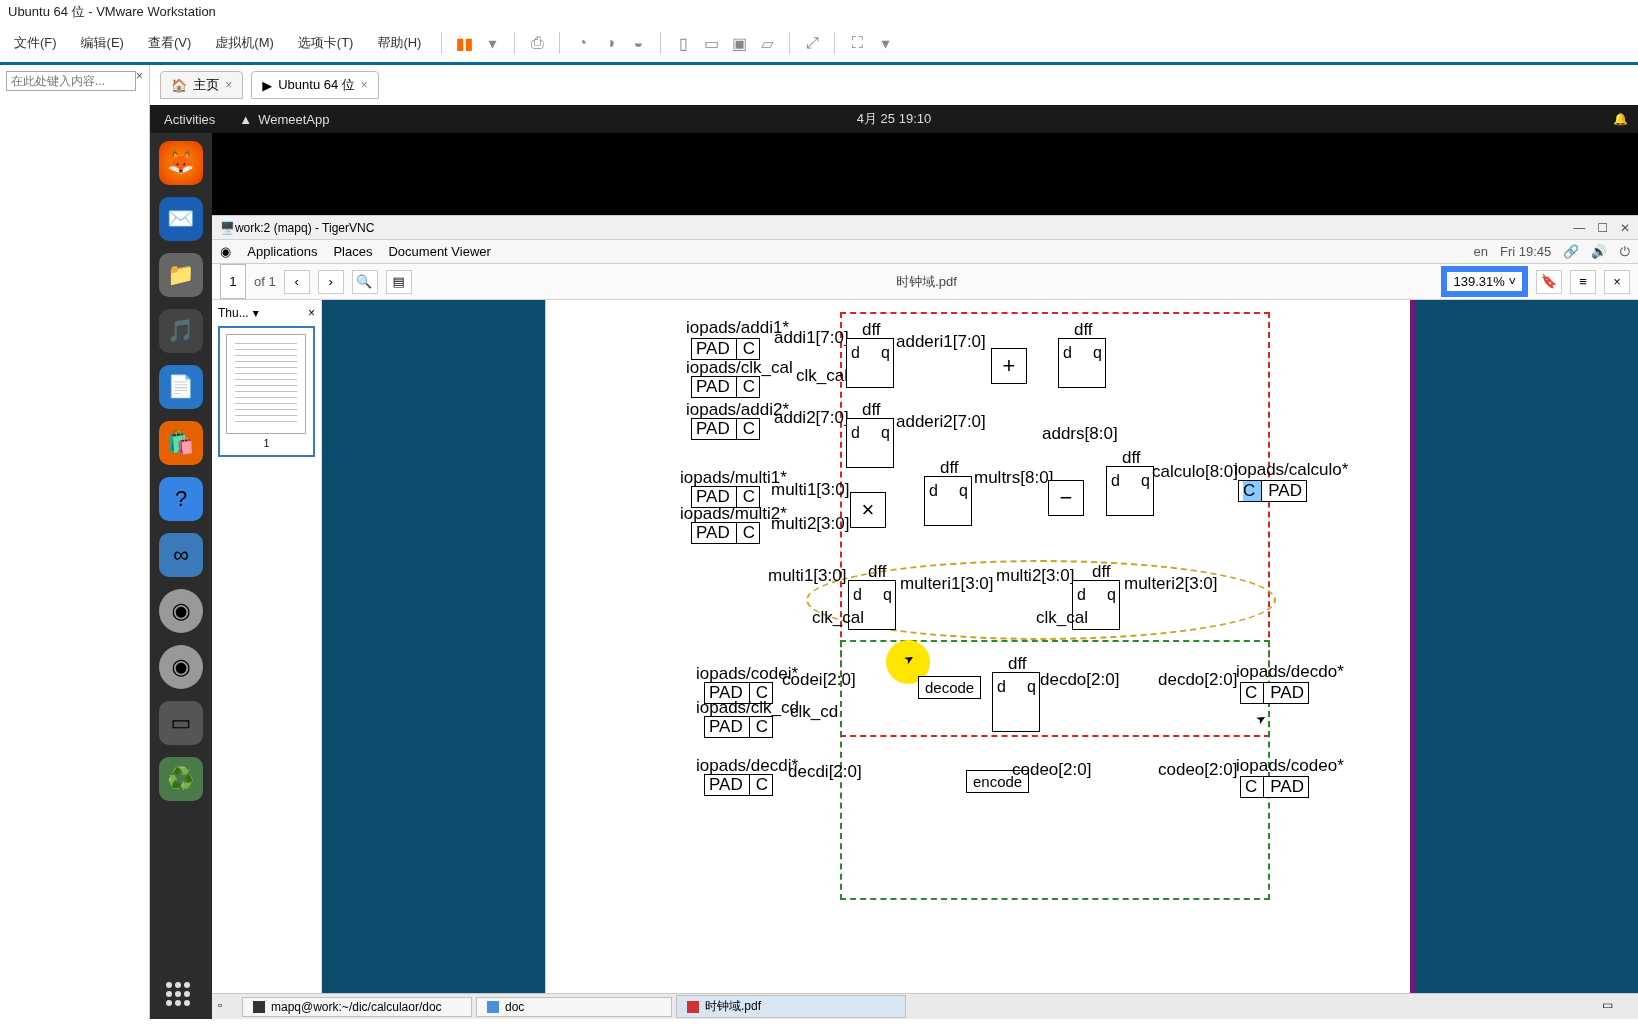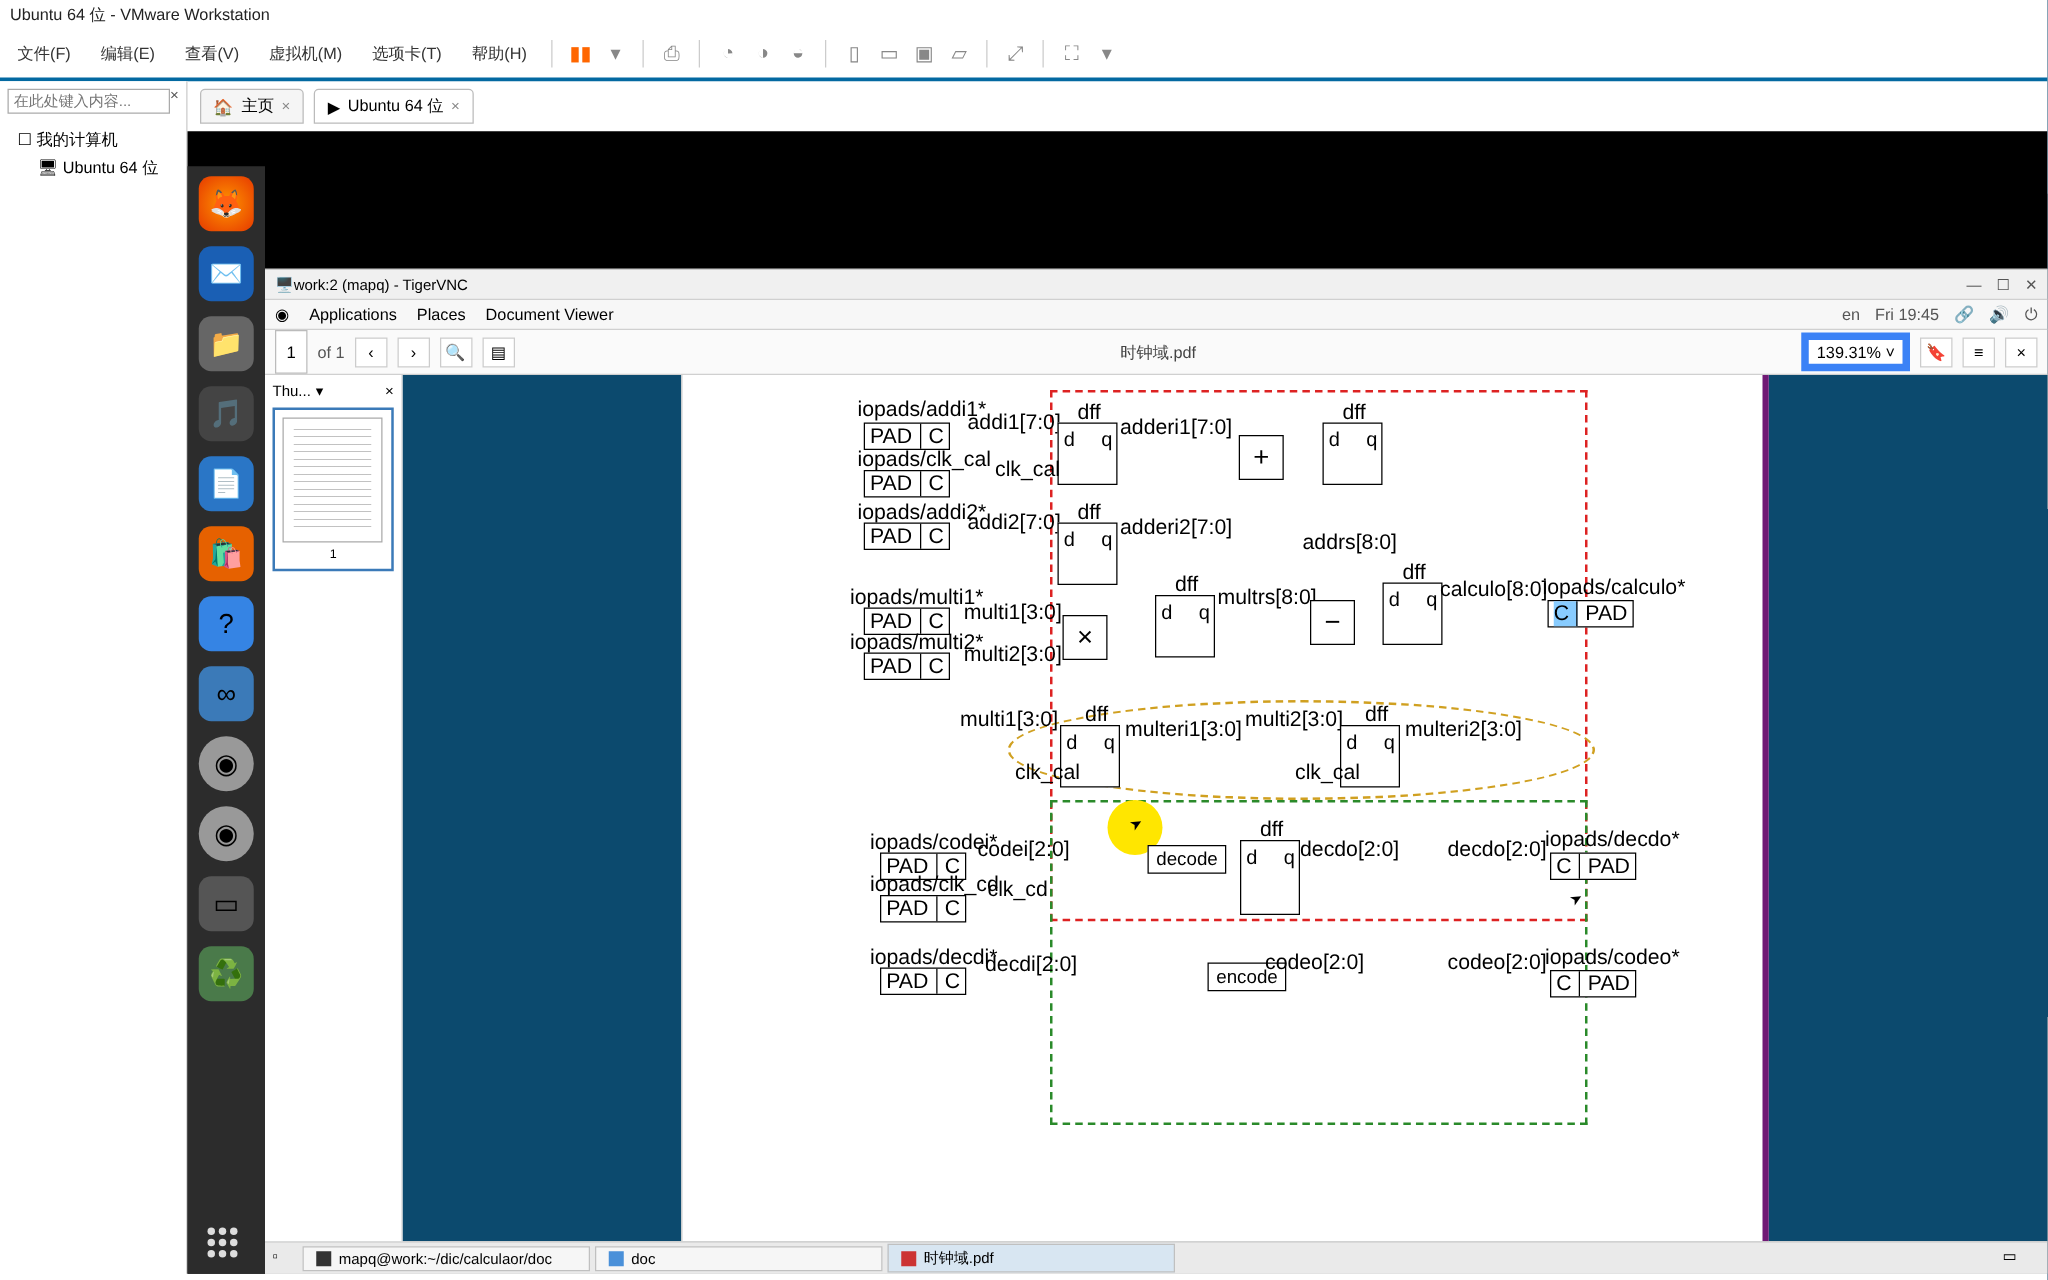--- a/index.html
+++ b/index.html
@@ -119,34 +119,36 @@
   <span class="tb-sep"></span>
   <span class="tb-icon">⛶</span>
   <span class="tb-icon">▾</span>
 </div>
 
 <div class="vm-body">
 
   <div class="vm-sidebar">
     <span class="vm-sidebar-close">×</span>
     <input class="vm-search" placeholder="在此处键入内容..." style="">
-    <div class="vm-tree">
-      <div class="vm-tree-item">☐ <span>我的计算机</span></div>
-      <div class="vm-tree-item sub">🖥 <span>Ubuntu 64 位</span></div>
-    </div>
   </div>
 
   <div style="flex:1; display:flex; flex-direction:column;">
     <div class="vm-tabs">
       <div class="vm-tab">🏠 <span>主页</span> <span class="close">×</span></div>
       <div class="vm-tab" style="background:#fff">▶ <span>Ubuntu 64 位</span> <span class="close">×</span></div>
     </div>
 
     <div class="guest">
 
+      <div class="ubuntu-panel">
+        <span class="activities">Activities</span>
+        <span class="app">▲ <span>WemeetApp</span></span>
+        <span class="clock">4月 25  19:10</span>
+        <span class="sys">🔔</span>
+      </div>
       <div class="black-strip"></div>
 
       <div class="dock">
         <div class="dock-icon" style="background:radial-gradient(circle,#ff9500,#e63900)">🦊</div>
         <div class="dock-icon" style="background:#1a5fb4">✉️</div>
         <div class="dock-icon" style="background:#666">📁</div>
         <div class="dock-icon" style="background:#444">🎵</div>
         <div class="dock-icon" style="background:#2a76c6">📄</div>
         <div class="dock-icon" style="background:#e66100">🛍️</div>
         <div class="dock-icon" style="background:#3584e4">?</div>
@@ -358,21 +360,21 @@
             </div>
           </div>
         </div>
 
         <div class="vnc-taskbar">
           <span class="navbtn" style="width:20px;height:18px;">▫</span>
           <div class="task-item" style="width:230px;">
               <span class="mini-icon" style="background:#333"></span>
               <span>mapq@work:~/dic/calculaor/doc</span>
             </div>
-          <div class="task-item" style="width:230px;">
+          <div class="task-item" style="width:196px;">
               <span class="mini-icon" style="background:#4a90d9"></span>
               <span>doc</span>
             </div>
           <div class="task-item active" style="width:230px;">
               <span class="mini-icon" style="background:#c33"></span>
               <span>时钟域.pdf</span>
             </div>
           <span style="flex:1"></span>
           <span class="navbtn" style="width:30px;height:18px;">▭</span>
         </div>

